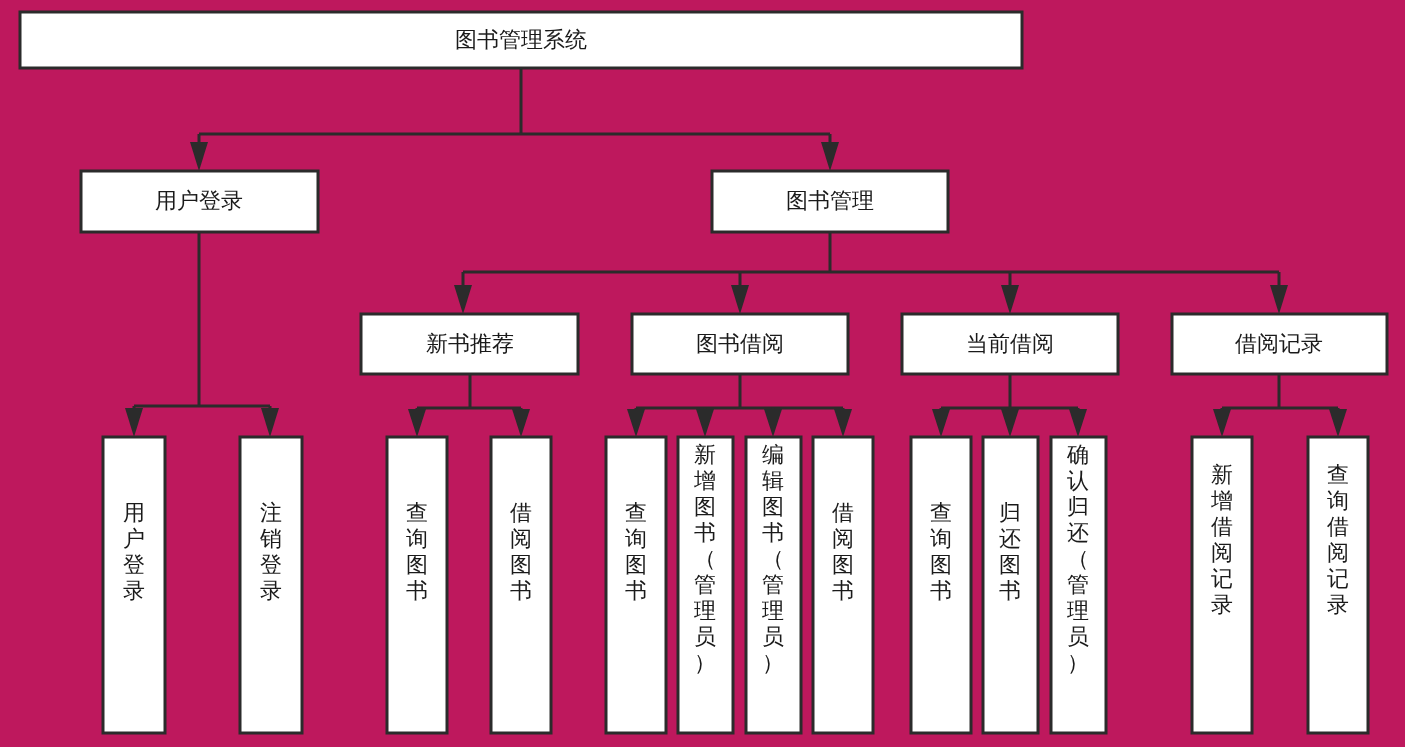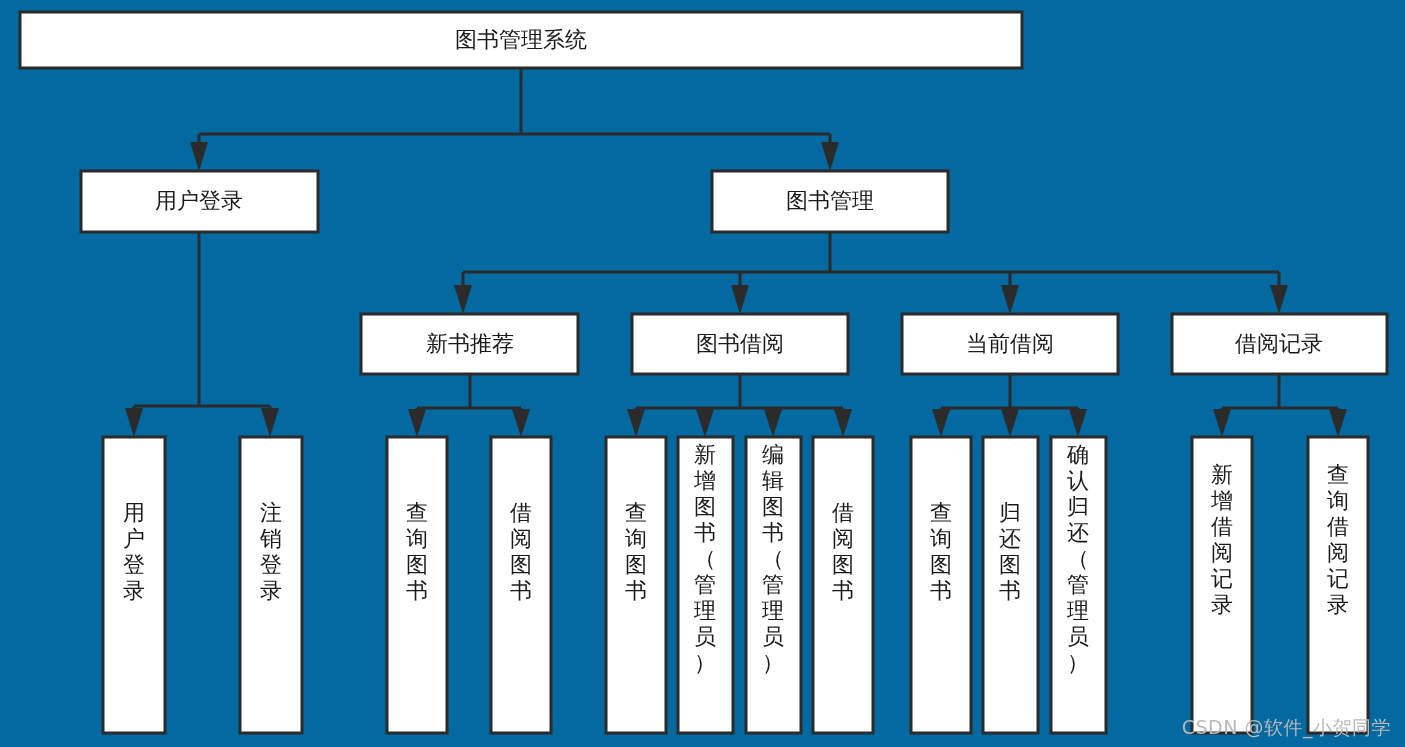--- a/index.html
+++ b/index.html
@@ -11,21 +11,21 @@
   body {
     width: 1405px;
     height: 747px;
     overflow: hidden;
     font-family: "DejaVu Sans", "Liberation Sans", sans-serif;
   }
   #diagram-root {
     position: relative;
     width: 1405px;
     height: 747px;
-    background: #0369a1;
+    background: #be185d;
   }
   svg#flowchart {
     position: absolute;
     left: 0;
     top: 0;
     width: 1405px;
     height: 747px;
     display: block;
   }
   .node-box {
@@ -232,14 +232,13 @@
       <text class="node-label-v" x="1222" y="482"><tspan x="1222" dy="0" text-anchor="middle">新</tspan><tspan x="1222" dy="26" text-anchor="middle">增</tspan><tspan x="1222" dy="26" text-anchor="middle">借</tspan><tspan x="1222" dy="26" text-anchor="middle">阅</tspan><tspan x="1222" dy="26" text-anchor="middle">记</tspan><tspan x="1222" dy="26" text-anchor="middle">录</tspan></text>
     </g>
 
     <g>
       <rect class="node-box" x="1308" y="437" width="60" height="296"></rect>
       <text class="node-label-v" x="1338" y="482"><tspan x="1338" dy="0" text-anchor="middle">查</tspan><tspan x="1338" dy="26" text-anchor="middle">询</tspan><tspan x="1338" dy="26" text-anchor="middle">借</tspan><tspan x="1338" dy="26" text-anchor="middle">阅</tspan><tspan x="1338" dy="26" text-anchor="middle">记</tspan><tspan x="1338" dy="26" text-anchor="middle">录</tspan></text>
     </g>
 
   </svg>
 
-  <div class="watermark">CSDN @软件_小贺同学</div>
 </div>
 
 </body></html>

